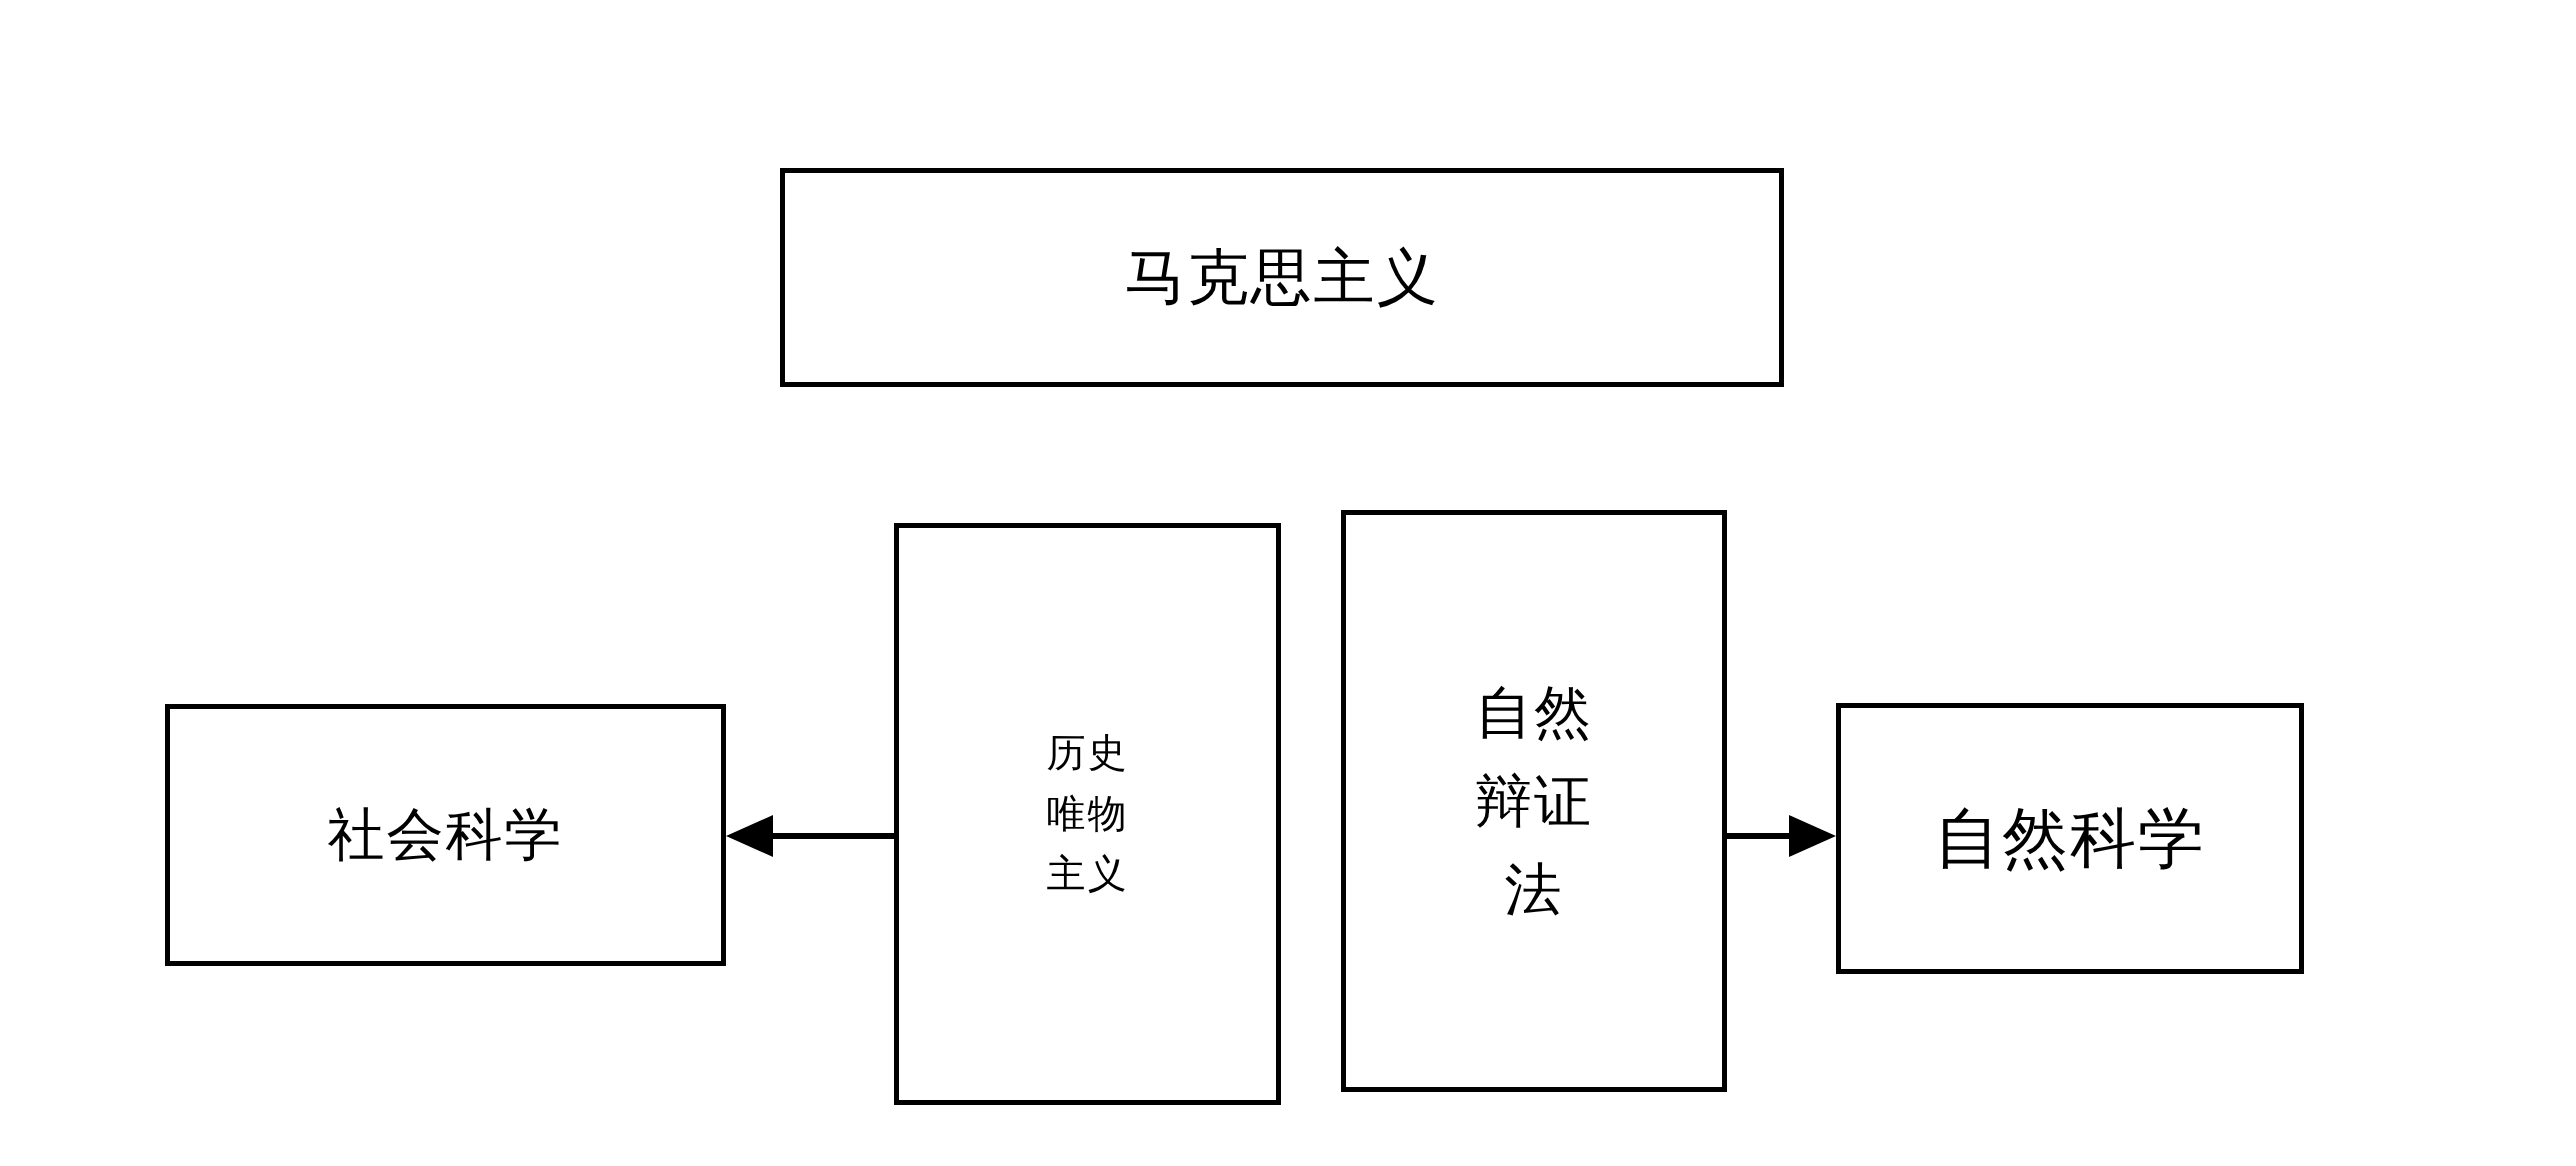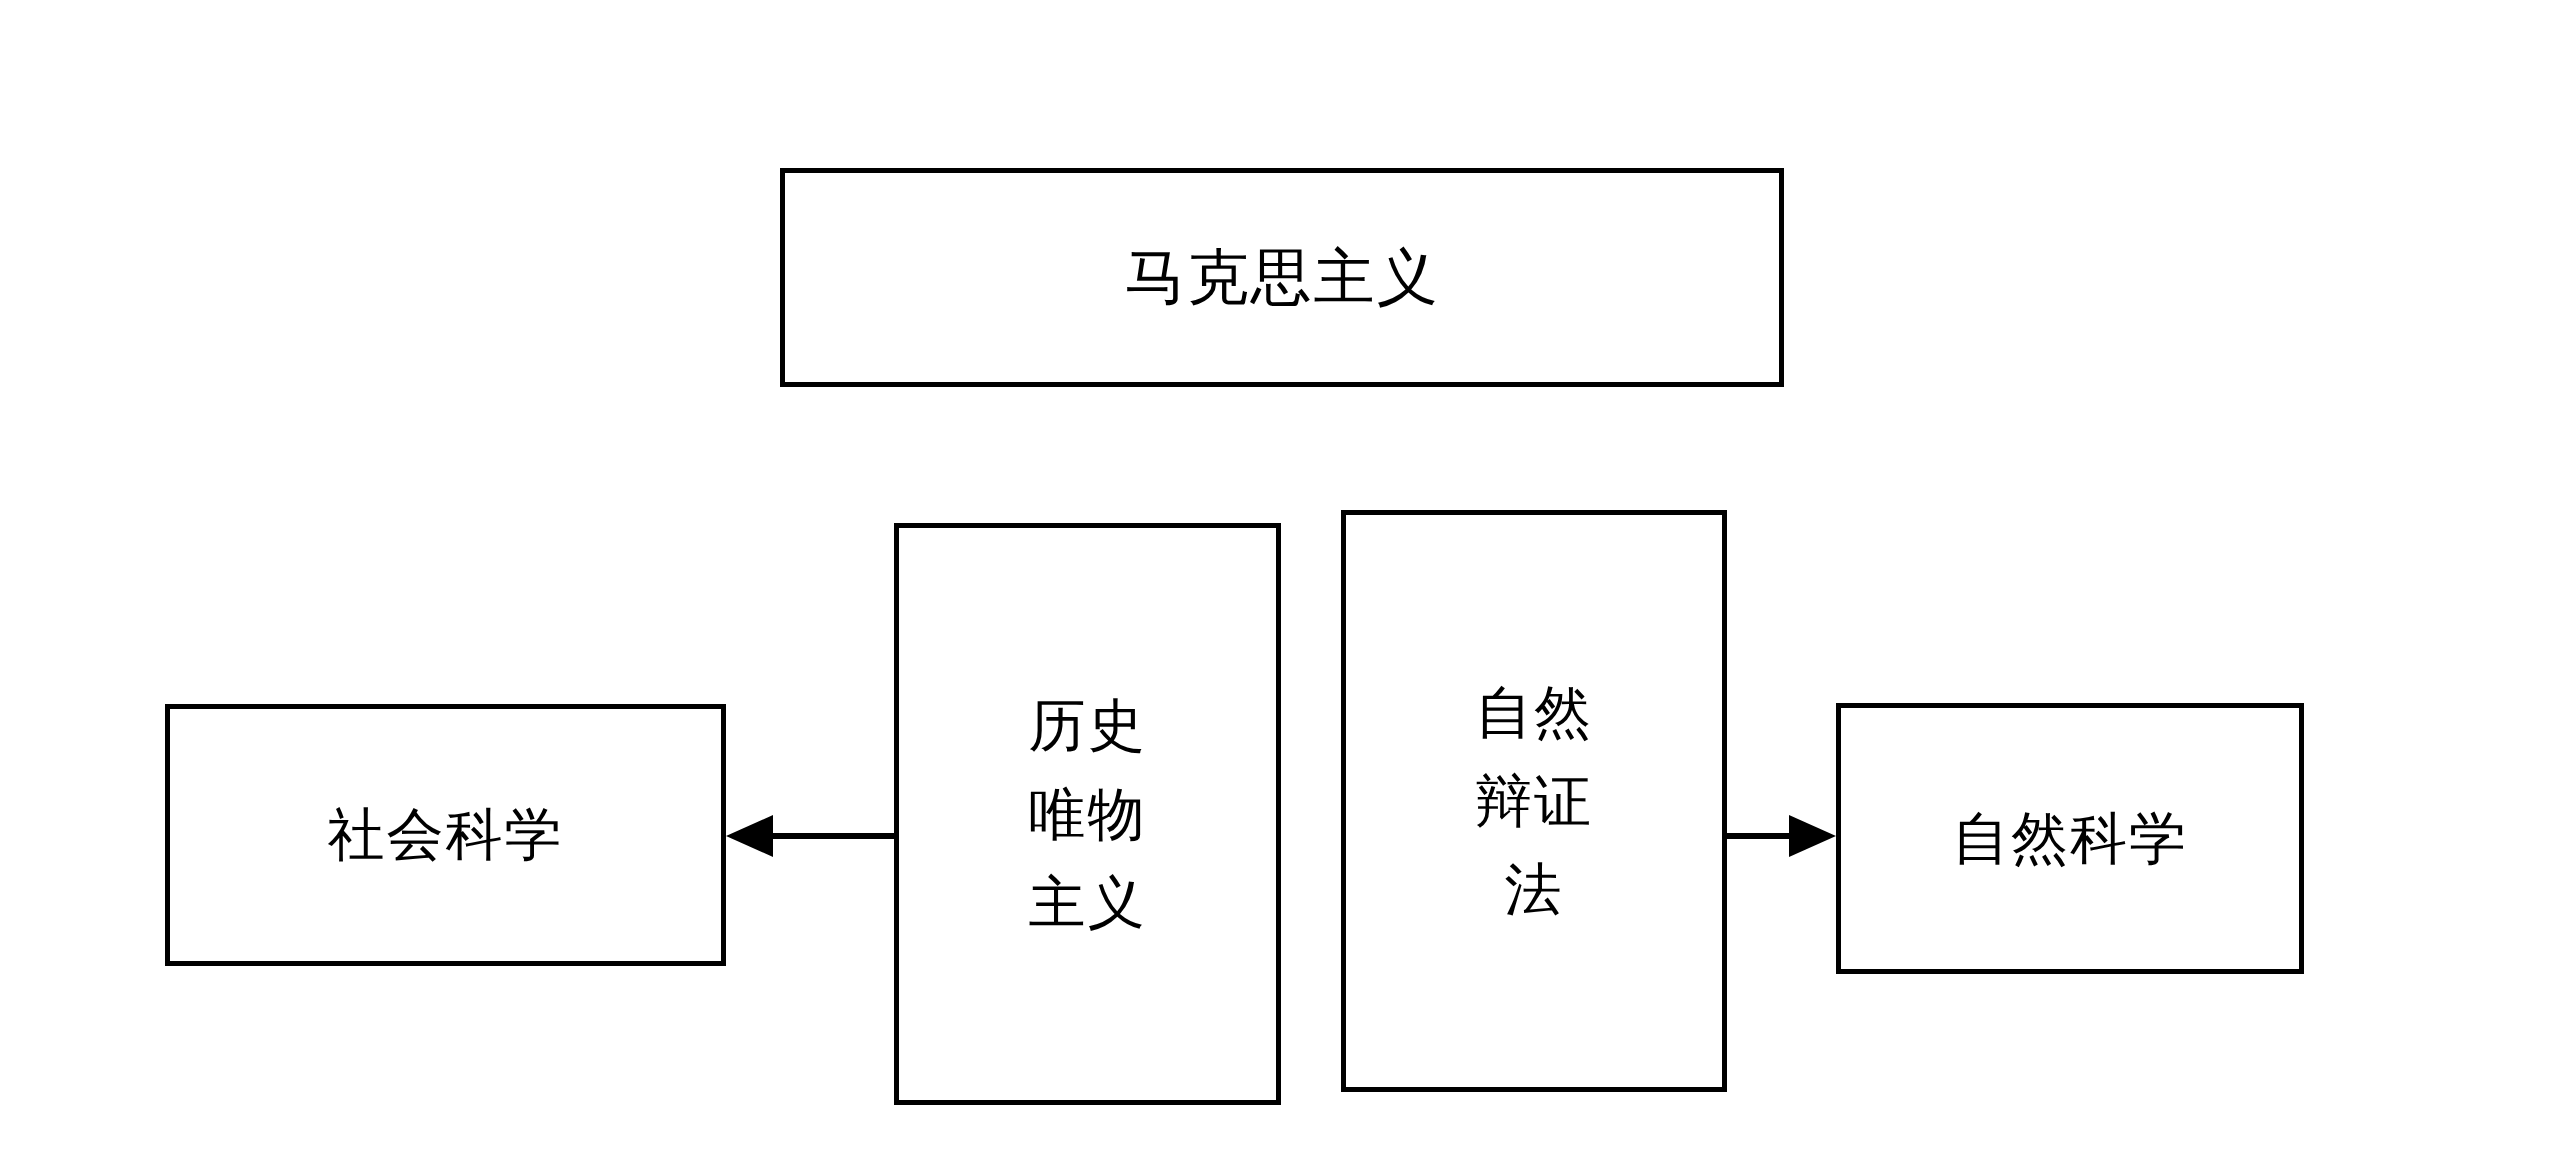--- a/index.html
+++ b/index.html
@@ -35,27 +35,27 @@
     white-space: pre-line;
   }
   
   #node-marxism      { left: 780px;  top: 168px;  width: 1004px; height: 219px; }
   #node-marxism .node-label      { font-size: 61px; }
 
   #node-social-science { left: 165px; top: 704px;  width: 561px;  height: 262px; }
   #node-social-science .node-label { font-size: 57px; font-family: Liberation Serif, serif; }
 
   #node-historical-materialism { left: 894px; top: 523px; width: 387px; height: 582px; }
-  #node-historical-materialism .node-label { font-size: 57px; line-height: 1.55; }
+  #node-historical-materialism .node-label { font-size: 39px; line-height: 1.55; }
 
   #node-dialectics-of-nature   { left: 1341px; top: 510px; width: 386px; height: 582px; }
   #node-dialectics-of-nature .node-label   { font-size: 57px; line-height: 1.55; }
 
   #node-natural-science { left: 1836px; top: 703px; width: 468px; height: 271px; }
-  #node-natural-science .node-label { font-size: 57px; text-align: right; }
+  #node-natural-science .node-label { font-size: 66px; text-align: right; }
 
   
   .arrow {
     position: absolute;
     height: 0;
   }
   .arrow .shaft {
     position: absolute;
     top: 0;
     height: 6px;

